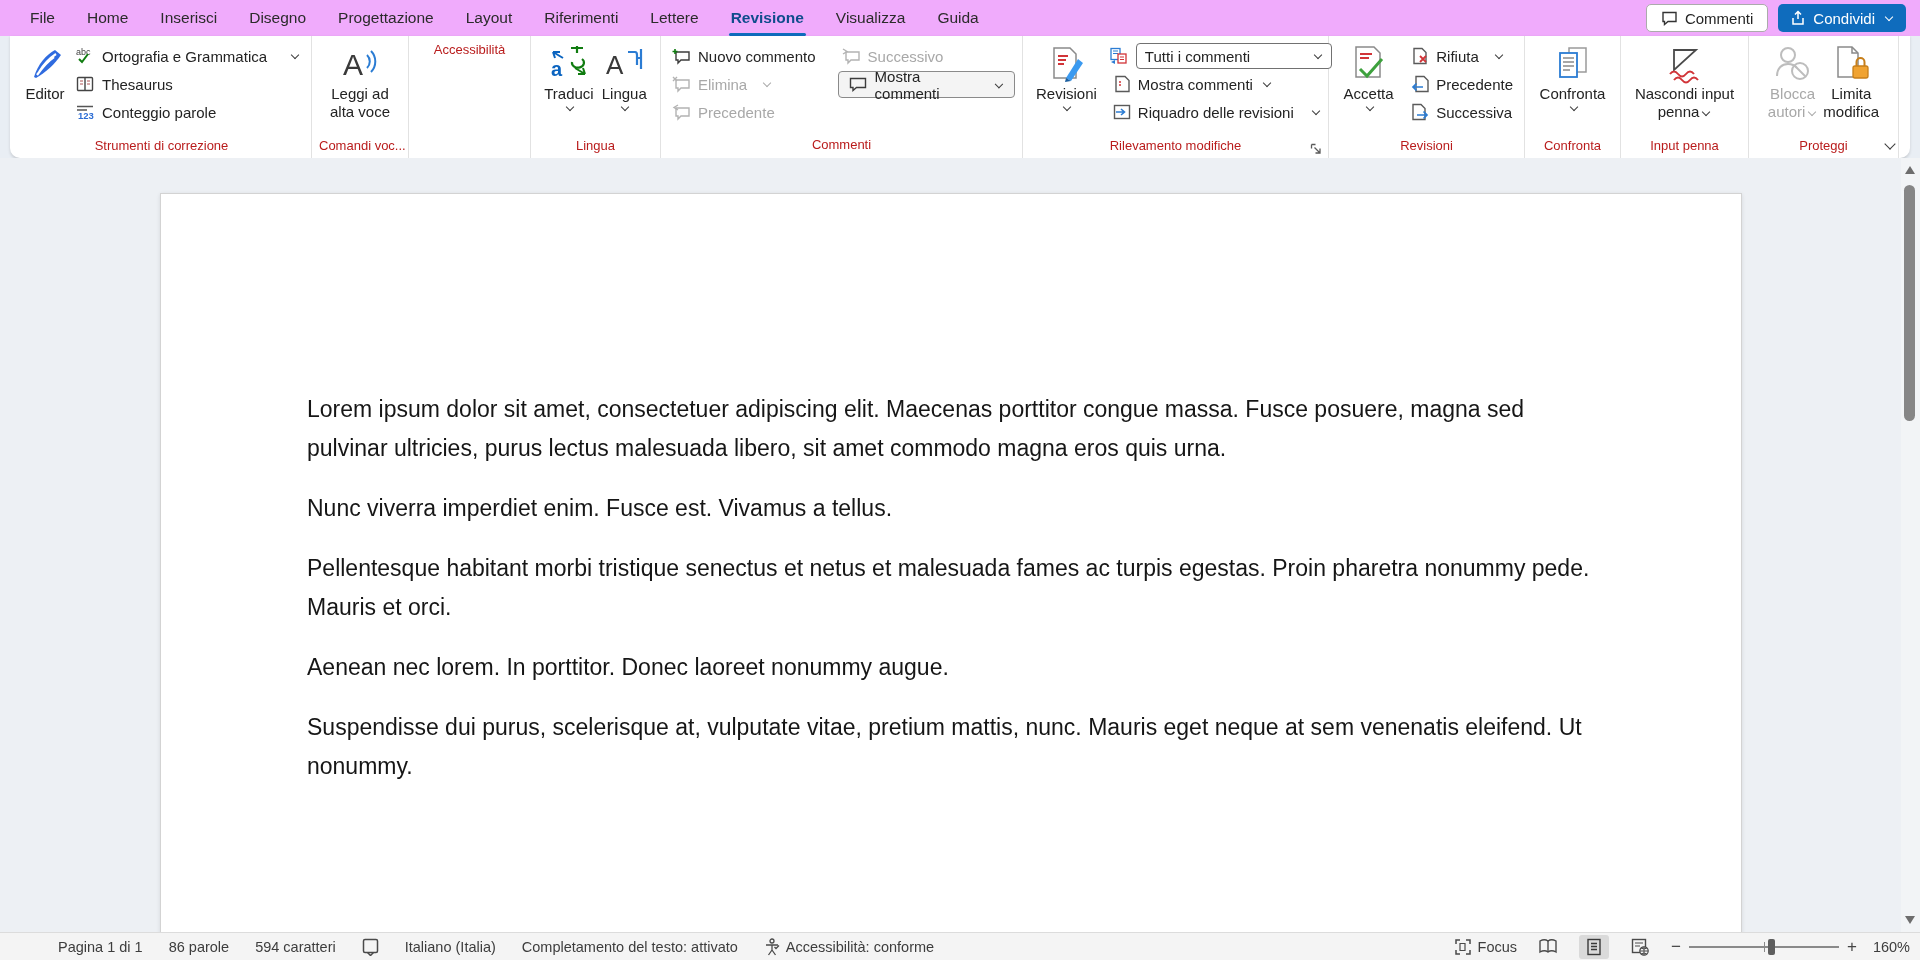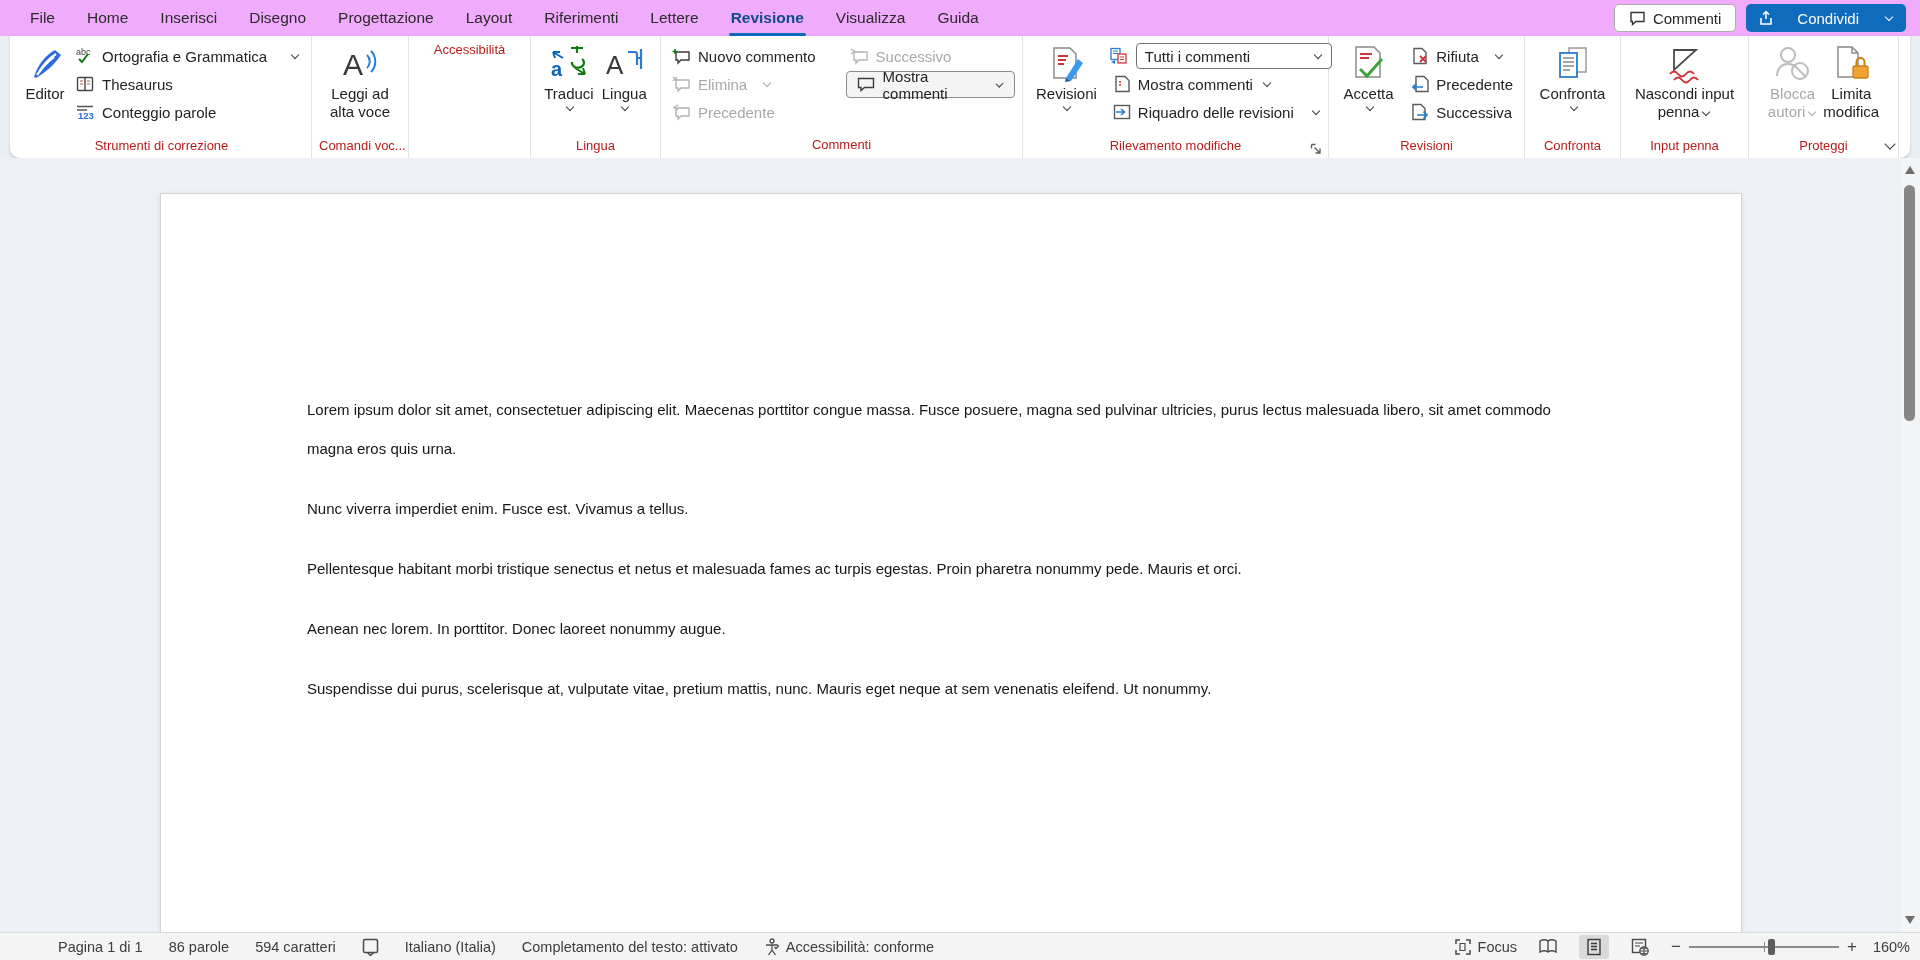--- a/index.html
+++ b/index.html
@@ -12,21 +12,21 @@
     display:flex; align-items:center; padding:0 14px; background:#f0abfc; }
   .tabs { display:flex; align-items:center; height:100%; }
   .tab { position:relative; height:100%; display:flex; align-items:center;
     padding:0 16px; font-size:15.5px; color:#2b2b2b; cursor:default; white-space:nowrap; }
   .tab.active { font-weight:bold; color:#0f4c8c; }
   .tab.active::after { content:""; position:absolute; left:14px; right:14px; bottom:0;
     height:3px; border-radius:2px; background:#0f6cbd; }
   .menubar-right { margin-left:auto; display:flex; align-items:center; gap:10px; }
   .btn-comments { display:flex; align-items:center; gap:7px; height:28px; padding:0 14px;
     background:#fff; border:1px solid #ababab; border-radius:5px; font-size:15px; color:#252525; }
-  .btn-share { display:flex; align-items:center; gap:23px; height:28px; padding:0 12px;
+  .btn-share { display:flex; align-items:center; gap:7px; height:28px; padding:0 12px;
     background:#0f6cbd; border-radius:5px; font-size:15px; color:#fff; }
 
   
   .ribbon { position:absolute; top:36px; left:10px; right:10px; height:122px;
     background:#fff; border-radius:0 0 10px 10px; box-shadow:0 1.5px 3px rgba(0,0,0,.14);
     display:flex; align-items:stretch; padding:0 2px; }
   .rgroup { display:flex; flex-direction:column; padding:5px 7px 2px; position:relative; }
   .rgroup:not(:last-child) { border-right:1px solid #e2e2e2; }
   .rg-content { flex:1; display:flex; align-items:flex-start; }
   .rg-label { height:20px; line-height:18px; text-align:center; font-size:13px;
@@ -54,21 +54,21 @@
   .combo .chv { margin-left:auto; }
   .launcher { position:absolute; right:6px; bottom:3px; }
   .collapse-ribbon { position:absolute; right:14px; bottom:8px; }
 
   
   .canvas { position:absolute; top:158px; left:0; right:0; bottom:28px;
     background:#edf0f4; overflow:hidden; }
   .page { position:absolute; left:160px; top:35px; width:1582px; height:800px;
     background:#fff; border:1px solid #d3d3d3; box-shadow:0 1px 4px rgba(0,0,0,.10); }
   .doc-text { position:absolute; left:146px; right:146px; top:196px;
-    font-size:15px; line-height:39px; color:#161616; }
+    font-size:23px; line-height:39px; color:#161616; }
   .doc-text p { margin:0 0 21px 0; }
 
   
   .vscroll { position:absolute; top:0; right:0; width:19px; bottom:0; background:#f2f4f6; }
   .scroll-up { position:absolute; top:8px; left:4px; width:0; height:0;
     border-left:5.5px solid transparent; border-right:5.5px solid transparent;
     border-bottom:8px solid #6d6d6d; }
   .scroll-down { position:absolute; bottom:8px; left:4px; width:0; height:0;
     border-left:5.5px solid transparent; border-right:5.5px solid transparent;
     border-top:8px solid #6d6d6d; }
@@ -223,21 +223,21 @@
             </svg>
           </span>
           <span class="blabel">Lingua</span>
           <span class="chv chv-under"></span>
         </div>
       </div>
       <div class="rg-label">Lingua</div>
     </div>
 
     <div class="rgroup" style="width:362px">
-      <div class="rg-content" style="gap:26px">
+      <div class="rg-content" style="gap:18px">
         <div class="smallcol">
           <div class="smallbtn">
             <span class="ic">
               <svg width="19" height="17" viewBox="0 0 19 17">
                   <path d="M4 4 h13 v8 h-8 l-3 3 v-3 H4 z" fill="none" stroke="#3c3c3c" stroke-width="1.4"></path>
                   <path d="M3 1 v5 M0.5 3.5 h5" stroke="#107c10" stroke-width="1.6"></path>
                 </svg>
             </span>
             <span>Nuovo commento</span>
           </div>

